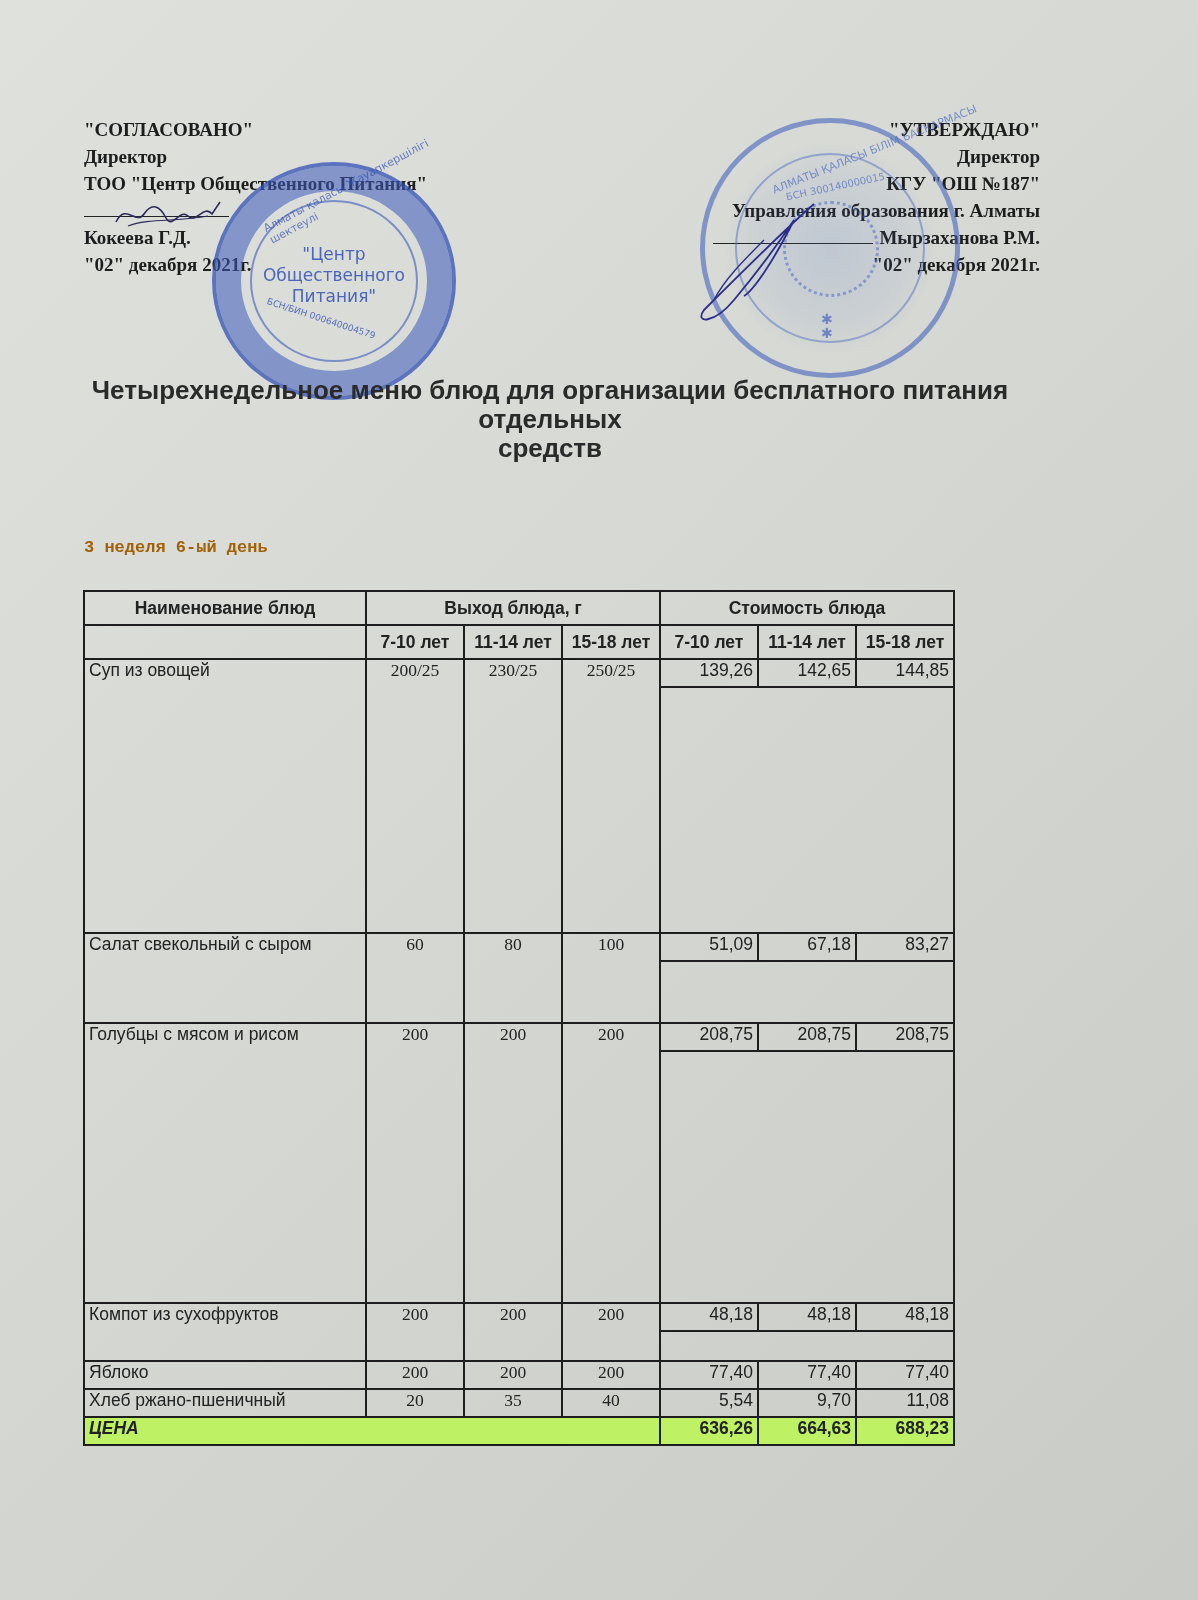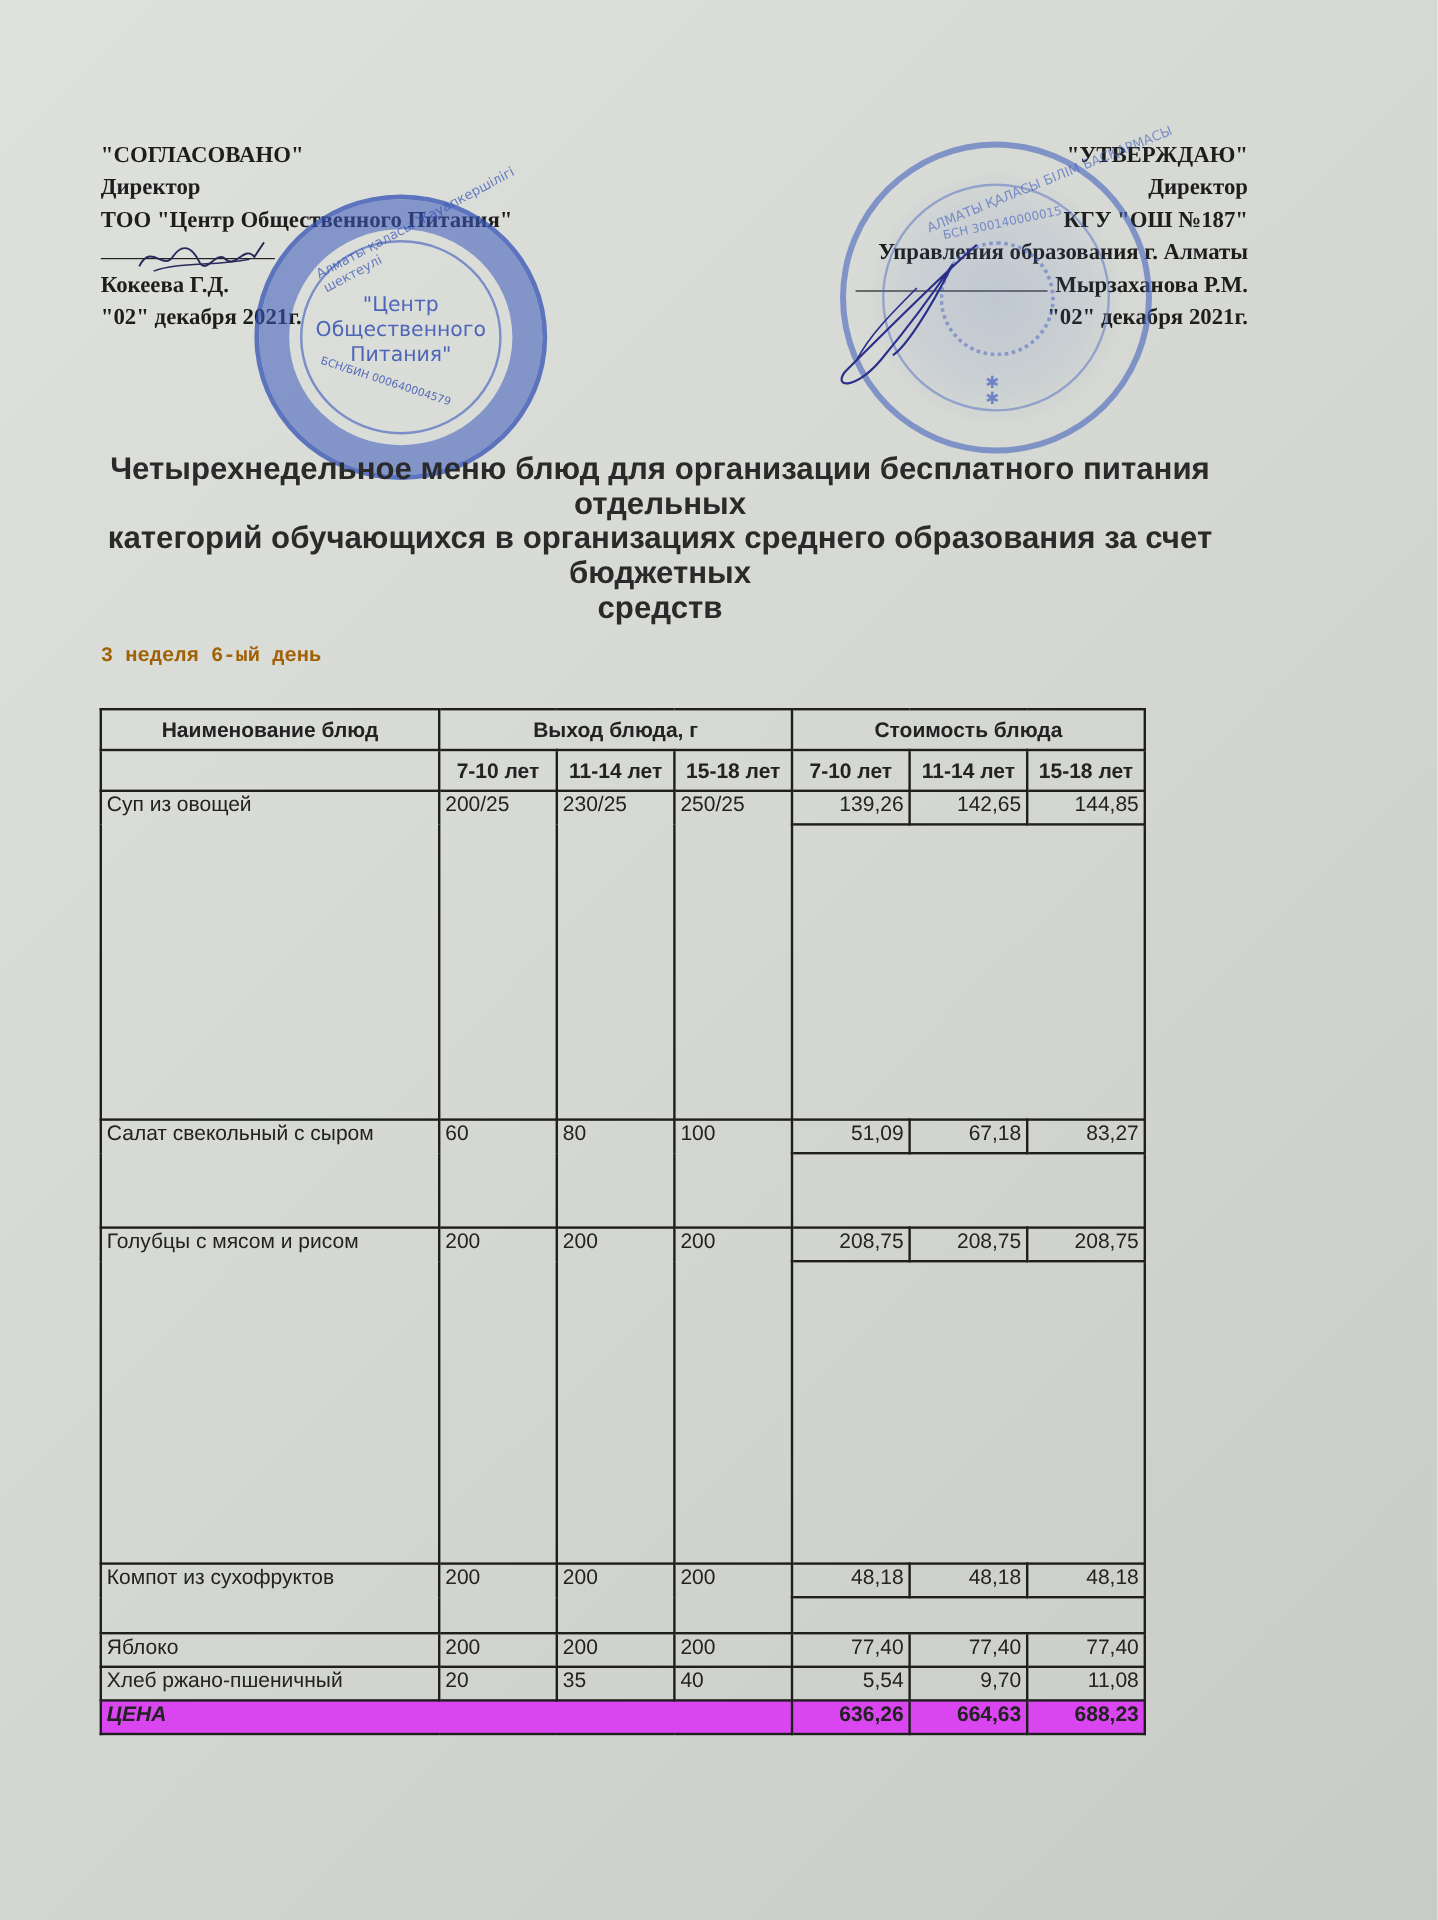--- a/index.html
+++ b/index.html
@@ -59,24 +59,24 @@
   
   table.menu { position: absolute; left: 83px; top: 590px; border-collapse: collapse;
     font-family: "Liberation Sans", sans-serif; font-size: 17.5px; color: #222; }
   table.menu td, table.menu th { border: 2px solid #1e1e1e; padding: 0 4px; vertical-align: top; }
   table.menu th { font-weight: bold; text-align: center; height: 32px; vertical-align: middle; white-space: nowrap; }
   th.name-h { text-align: center !important; }
   .col-name { width: 282px; }
   .col-y { width: 98px; }
   .col-c { width: 98px; }
   td.name { text-align: left; padding-top: 4px; }
-  td.yld { text-align: left; padding-top: 4px; }
+  td.yld { text-align: center; padding-top: 4px; font-family: Liberation Serif, serif; }
   td.cost { text-align: right; padding-top: 4px; height: 26px; margin-left: 19px; }
   td.blank { height: auto; }
-  tr.total td { background: #d946ef; font-weight: bold; height: 26px; }
+  tr.total td { background: #bef264; font-weight: bold; height: 26px; }
   td.total-label { font-style: italic; font-weight: bold; text-align: left; }
 </style>
 </head>
 <body>
 
 <div class="page">
 
   <div class="agreed">
     <div>"СОГЛАСОВАНО"</div>
     <div>Директор</div>
@@ -119,21 +119,20 @@
     <div class="stars">✱<br>✱</div>
   </div>
 
   <svg class="signature" style="left:684px; top:200px;" width="140" height="130">
     <path d="M130 4 C 100 30, 60 70, 20 110 C 10 124, 30 124, 50 100 C 70 76, 90 50, 110 20 C 90 60, 70 90, 60 96" fill="none" stroke="#2c2f8a" stroke-width="1.8"></path>
     <path d="M80 40 C 60 60, 40 80, 30 100" fill="none" stroke="#2c2f8a" stroke-width="1.4"></path>
   </svg>
 
   <div class="title">
     <div>Четырехнедельное меню блюд для организации бесплатного питания отдельных</div>
-    <div>категорий обучающихся в организациях среднего образования за счет бюджетных</div>
     <div>средств</div>
   </div>
 
   <div class="week">3 неделя 6-ый день</div>
 
   <table class="menu">
     <colgroup>
       <col class="col-name">
         <col class="col-y">
         <col class="col-y">

